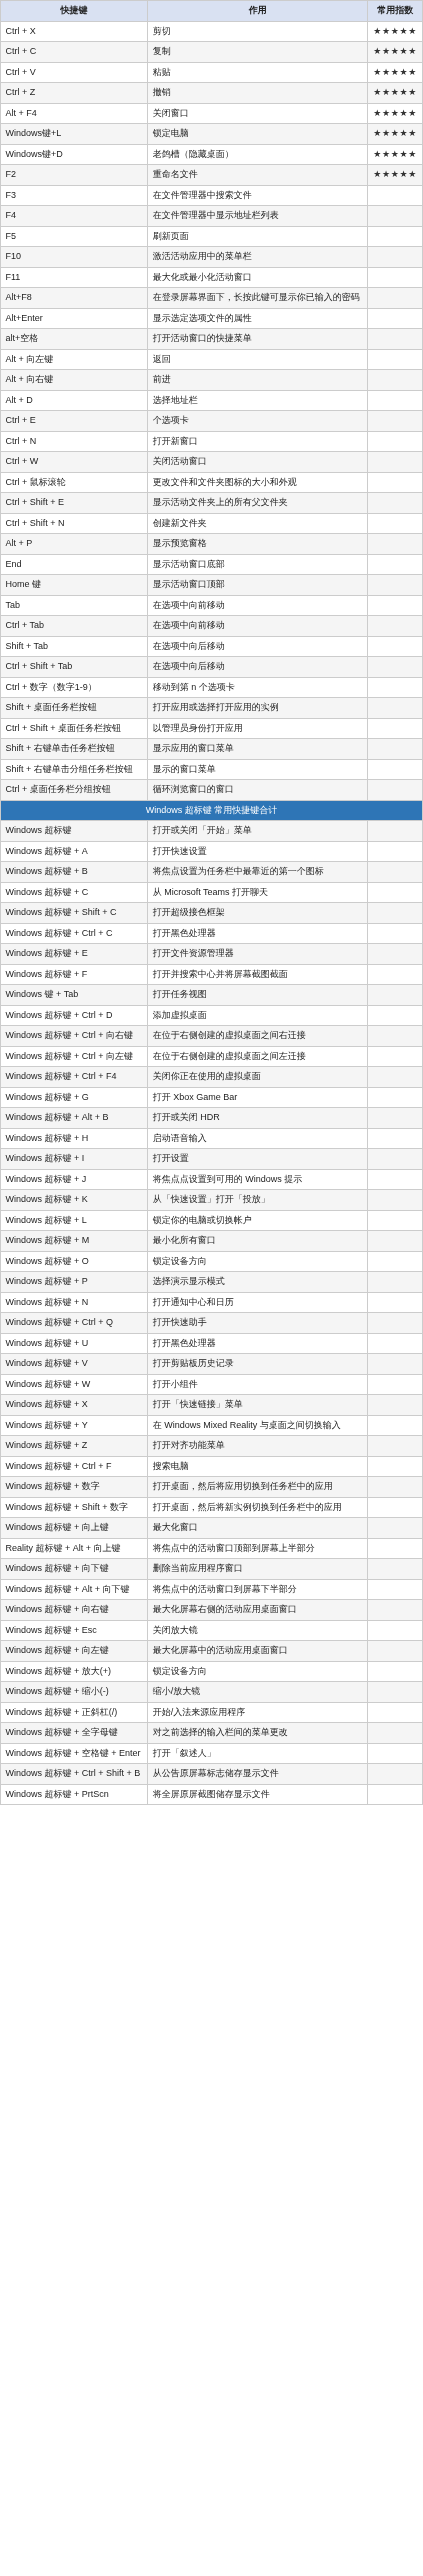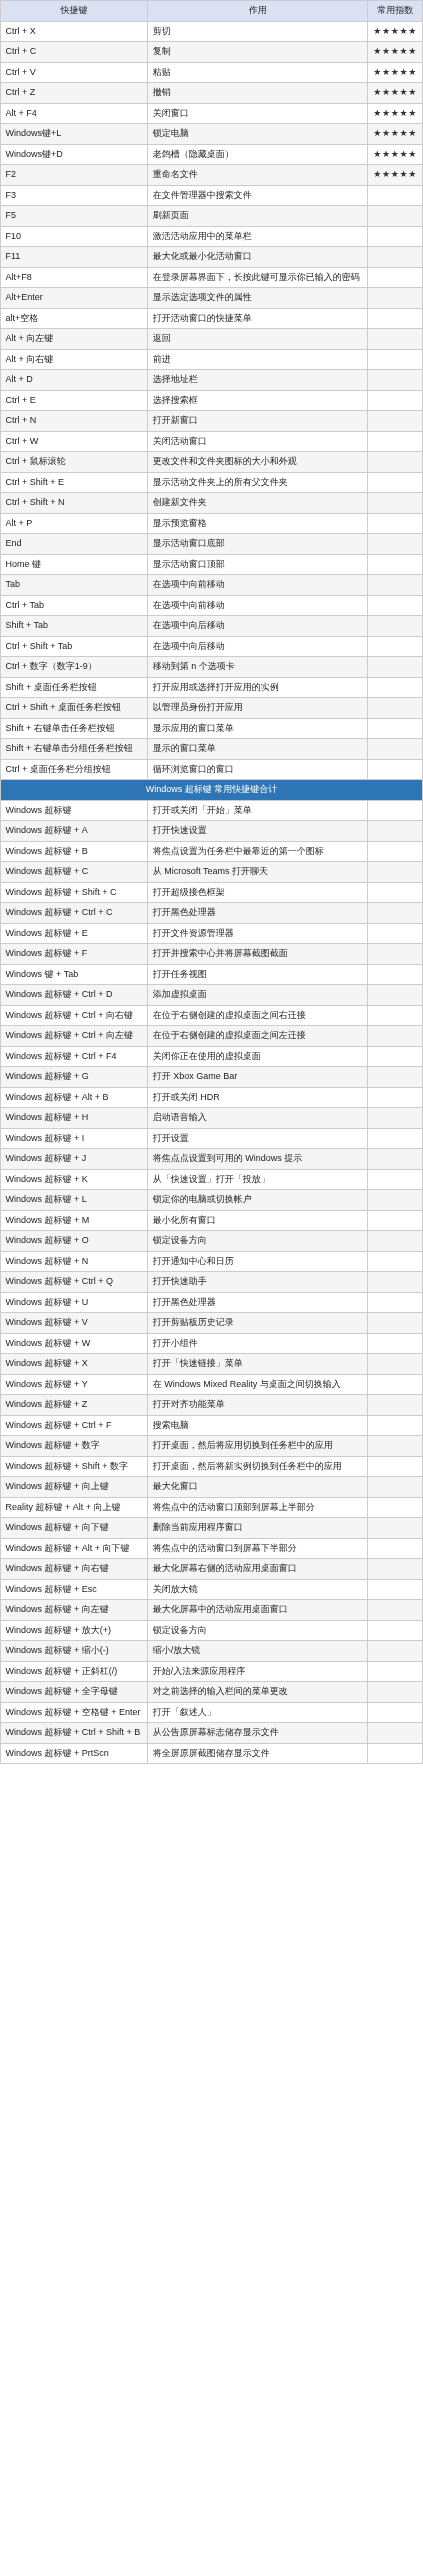--- a/index.html
+++ b/index.html
@@ -16,21 +16,21 @@
     }
     th, td {
       border: 0.7px solid #ccc;
       padding: 3px 4.5px;
       text-align: center;
       vertical-align: middle;
       line-height: 1.5;
     }
     thead th {
       background: #d9e1f2;
-      font-weight: normal;
+      font-weight: bold;
       font-size: 9px;
     }
     tr:nth-child(even) td {
       background: #f5f5f5;
     }
     tr:nth-child(odd) td {
       background: #fff;
     }
     .section-header th {
       background: #2e75b6;
@@ -103,20 +103,25 @@
         <td>F2</td>
         <td>重命名文件</td>
         <td class="stars">★★★★★</td>
       </tr>
       <tr>
         <td>F3</td>
         <td>在文件管理器中搜索文件</td>
         <td></td>
       </tr>
       <tr>
+        <td>F4</td>
+        <td>在文件管理器中显示地址栏列表</td>
+        <td></td>
+      </tr>
+      <tr>
         <td>F5</td>
         <td>刷新页面</td>
         <td></td>
       </tr>
       <tr>
         <td>F10</td>
         <td>激活活动应用中的菜单栏</td>
         <td></td>
       </tr>
       <tr>
@@ -149,21 +154,21 @@
         <td>前进</td>
         <td></td>
       </tr>
       <tr>
         <td>Alt + D</td>
         <td>选择地址栏</td>
         <td></td>
       </tr>
       <tr>
         <td>Ctrl + E</td>
-        <td>选择搜索框</td>
+        <td>个选项卡</td>
         <td></td>
       </tr>
       <tr>
         <td>Ctrl + N</td>
         <td>打开新窗口</td>
         <td></td>
       </tr>
       <tr>
         <td>Ctrl + W</td>
         <td>关闭活动窗口</td>
@@ -353,20 +358,25 @@
         <td></td>
       </tr>
       <tr>
         <td>Windows 超标键 + M</td>
         <td>最小化所有窗口</td>
         <td></td>
       </tr>
       <tr>
         <td>Windows 超标键 + O</td>
         <td>锁定设备方向</td>
+        <td></td>
+      </tr>
+      <tr>
+        <td>Windows 超标键 + P</td>
+        <td>选择演示显示模式</td>
         <td></td>
       </tr>
       <tr>
         <td>Windows 超标键 + N</td>
         <td>打开通知中心和日历</td>
         <td></td>
       </tr>
       <tr>
         <td>Windows 超标键 + Ctrl + Q</td>
         <td>打开快速助手</td>

